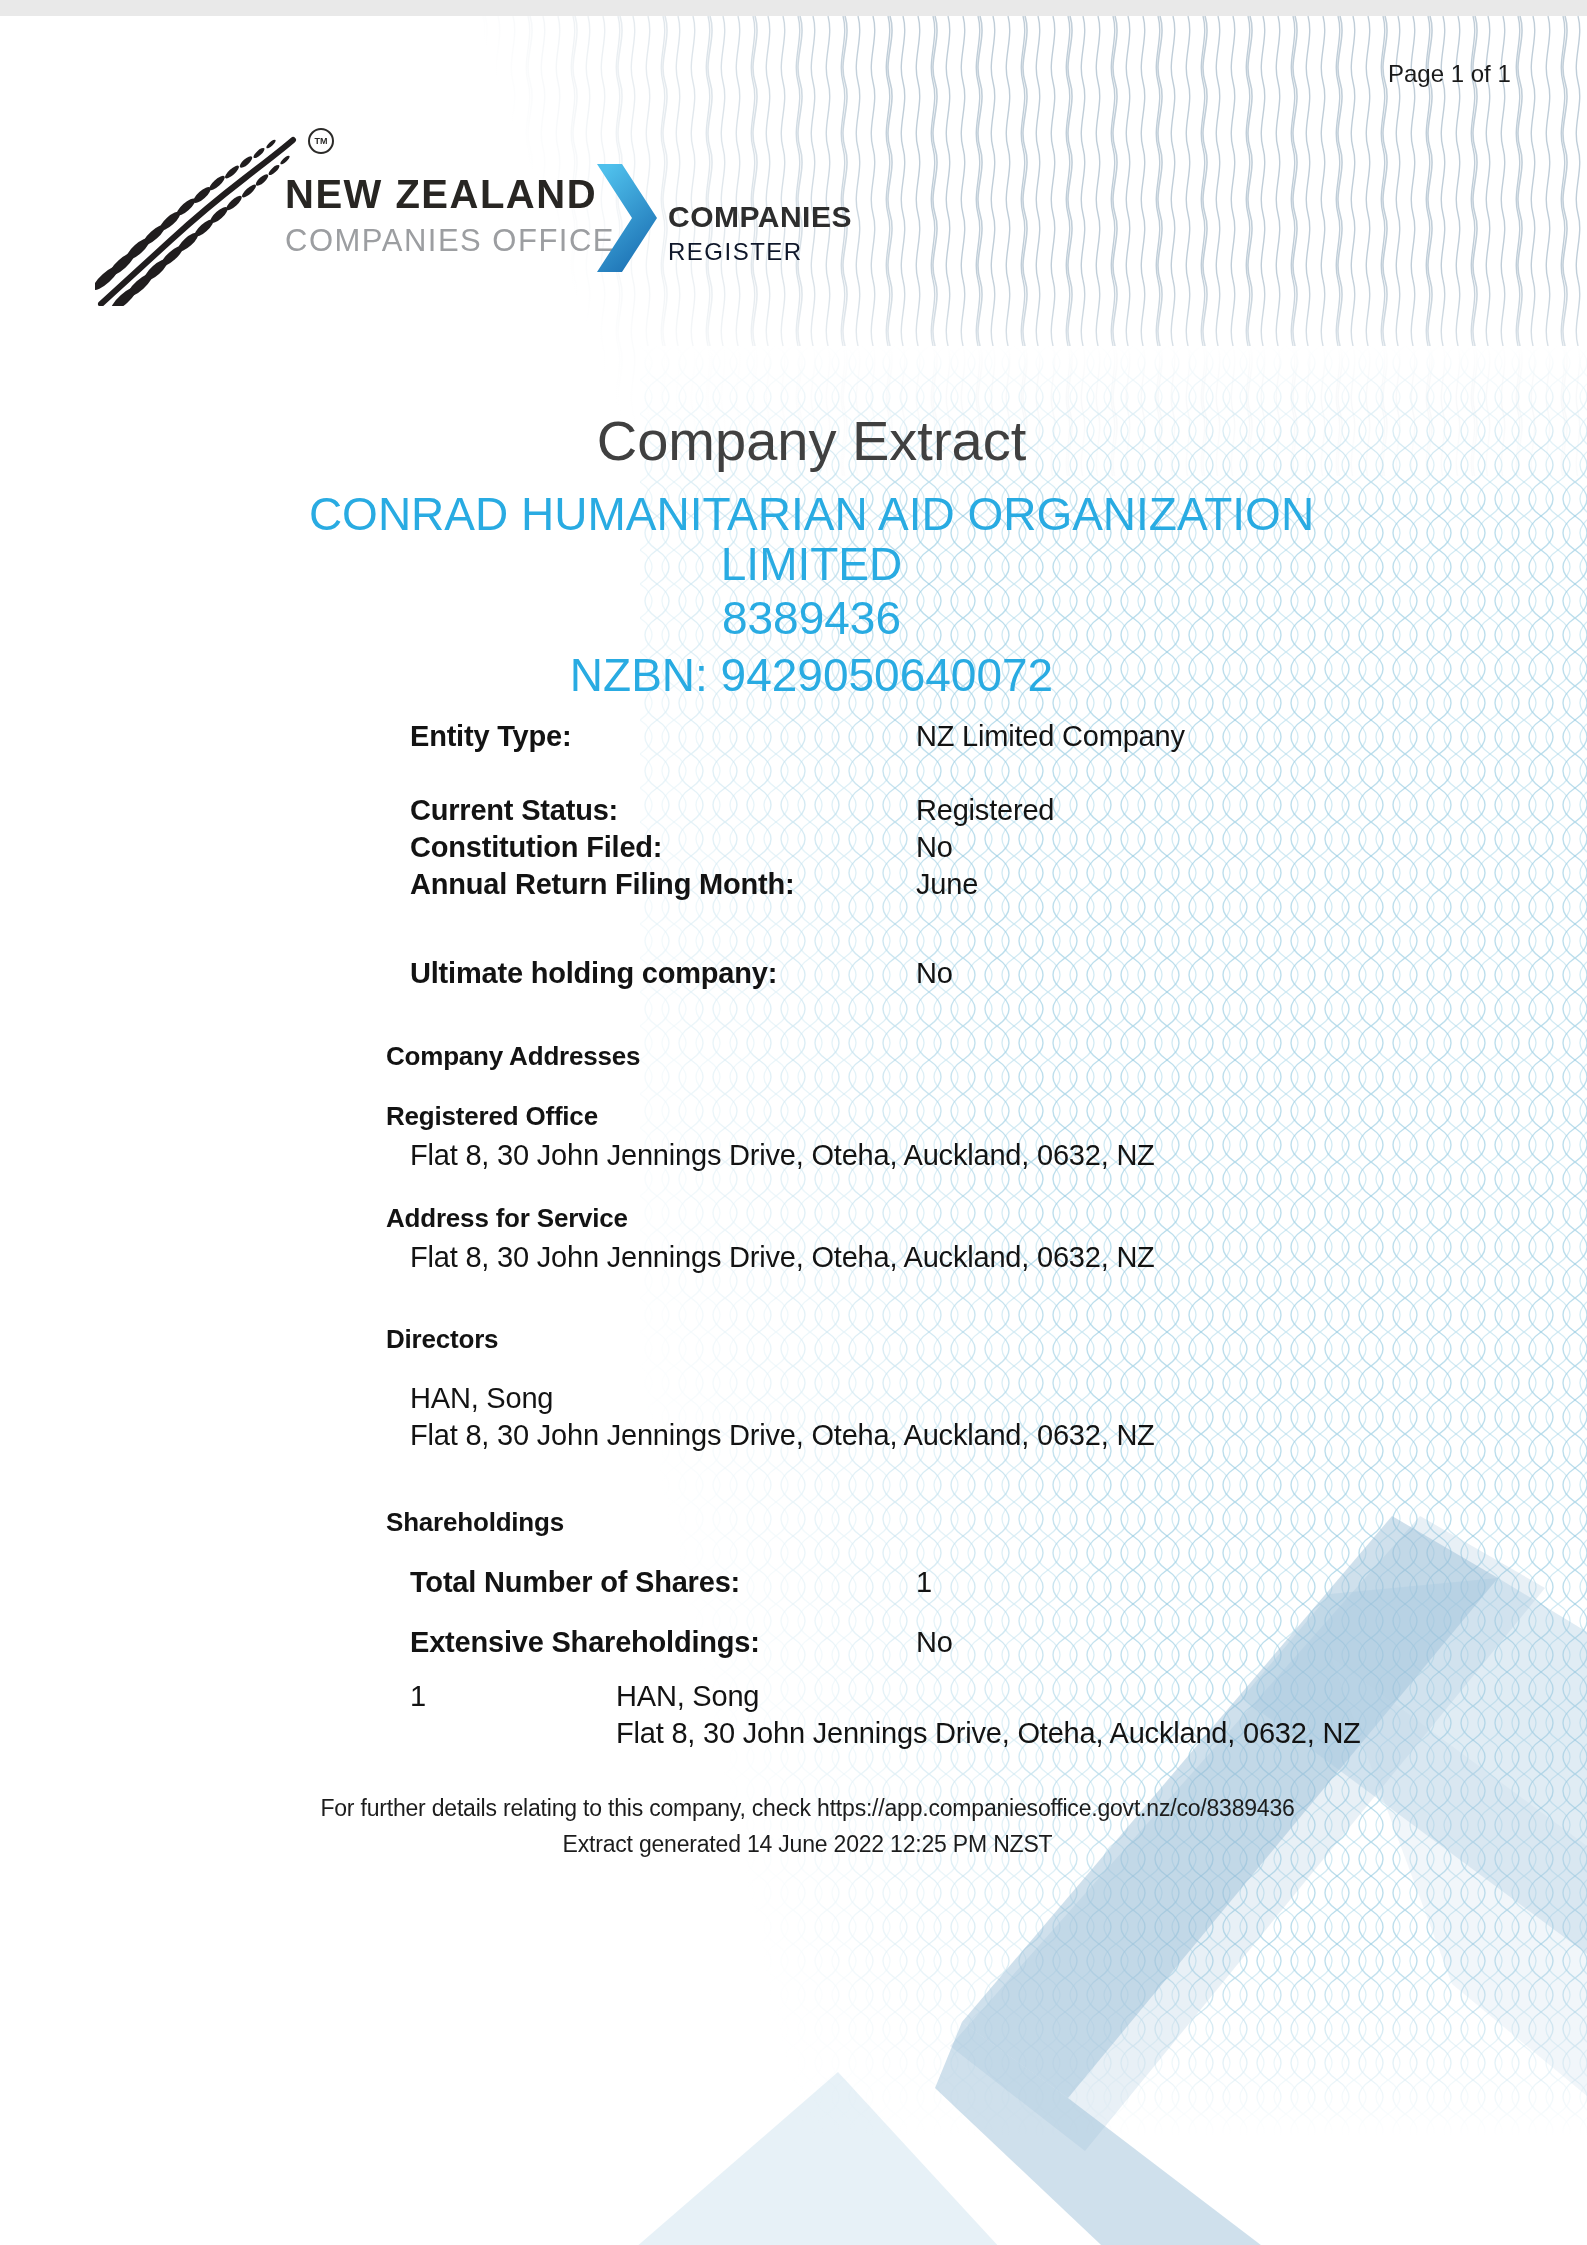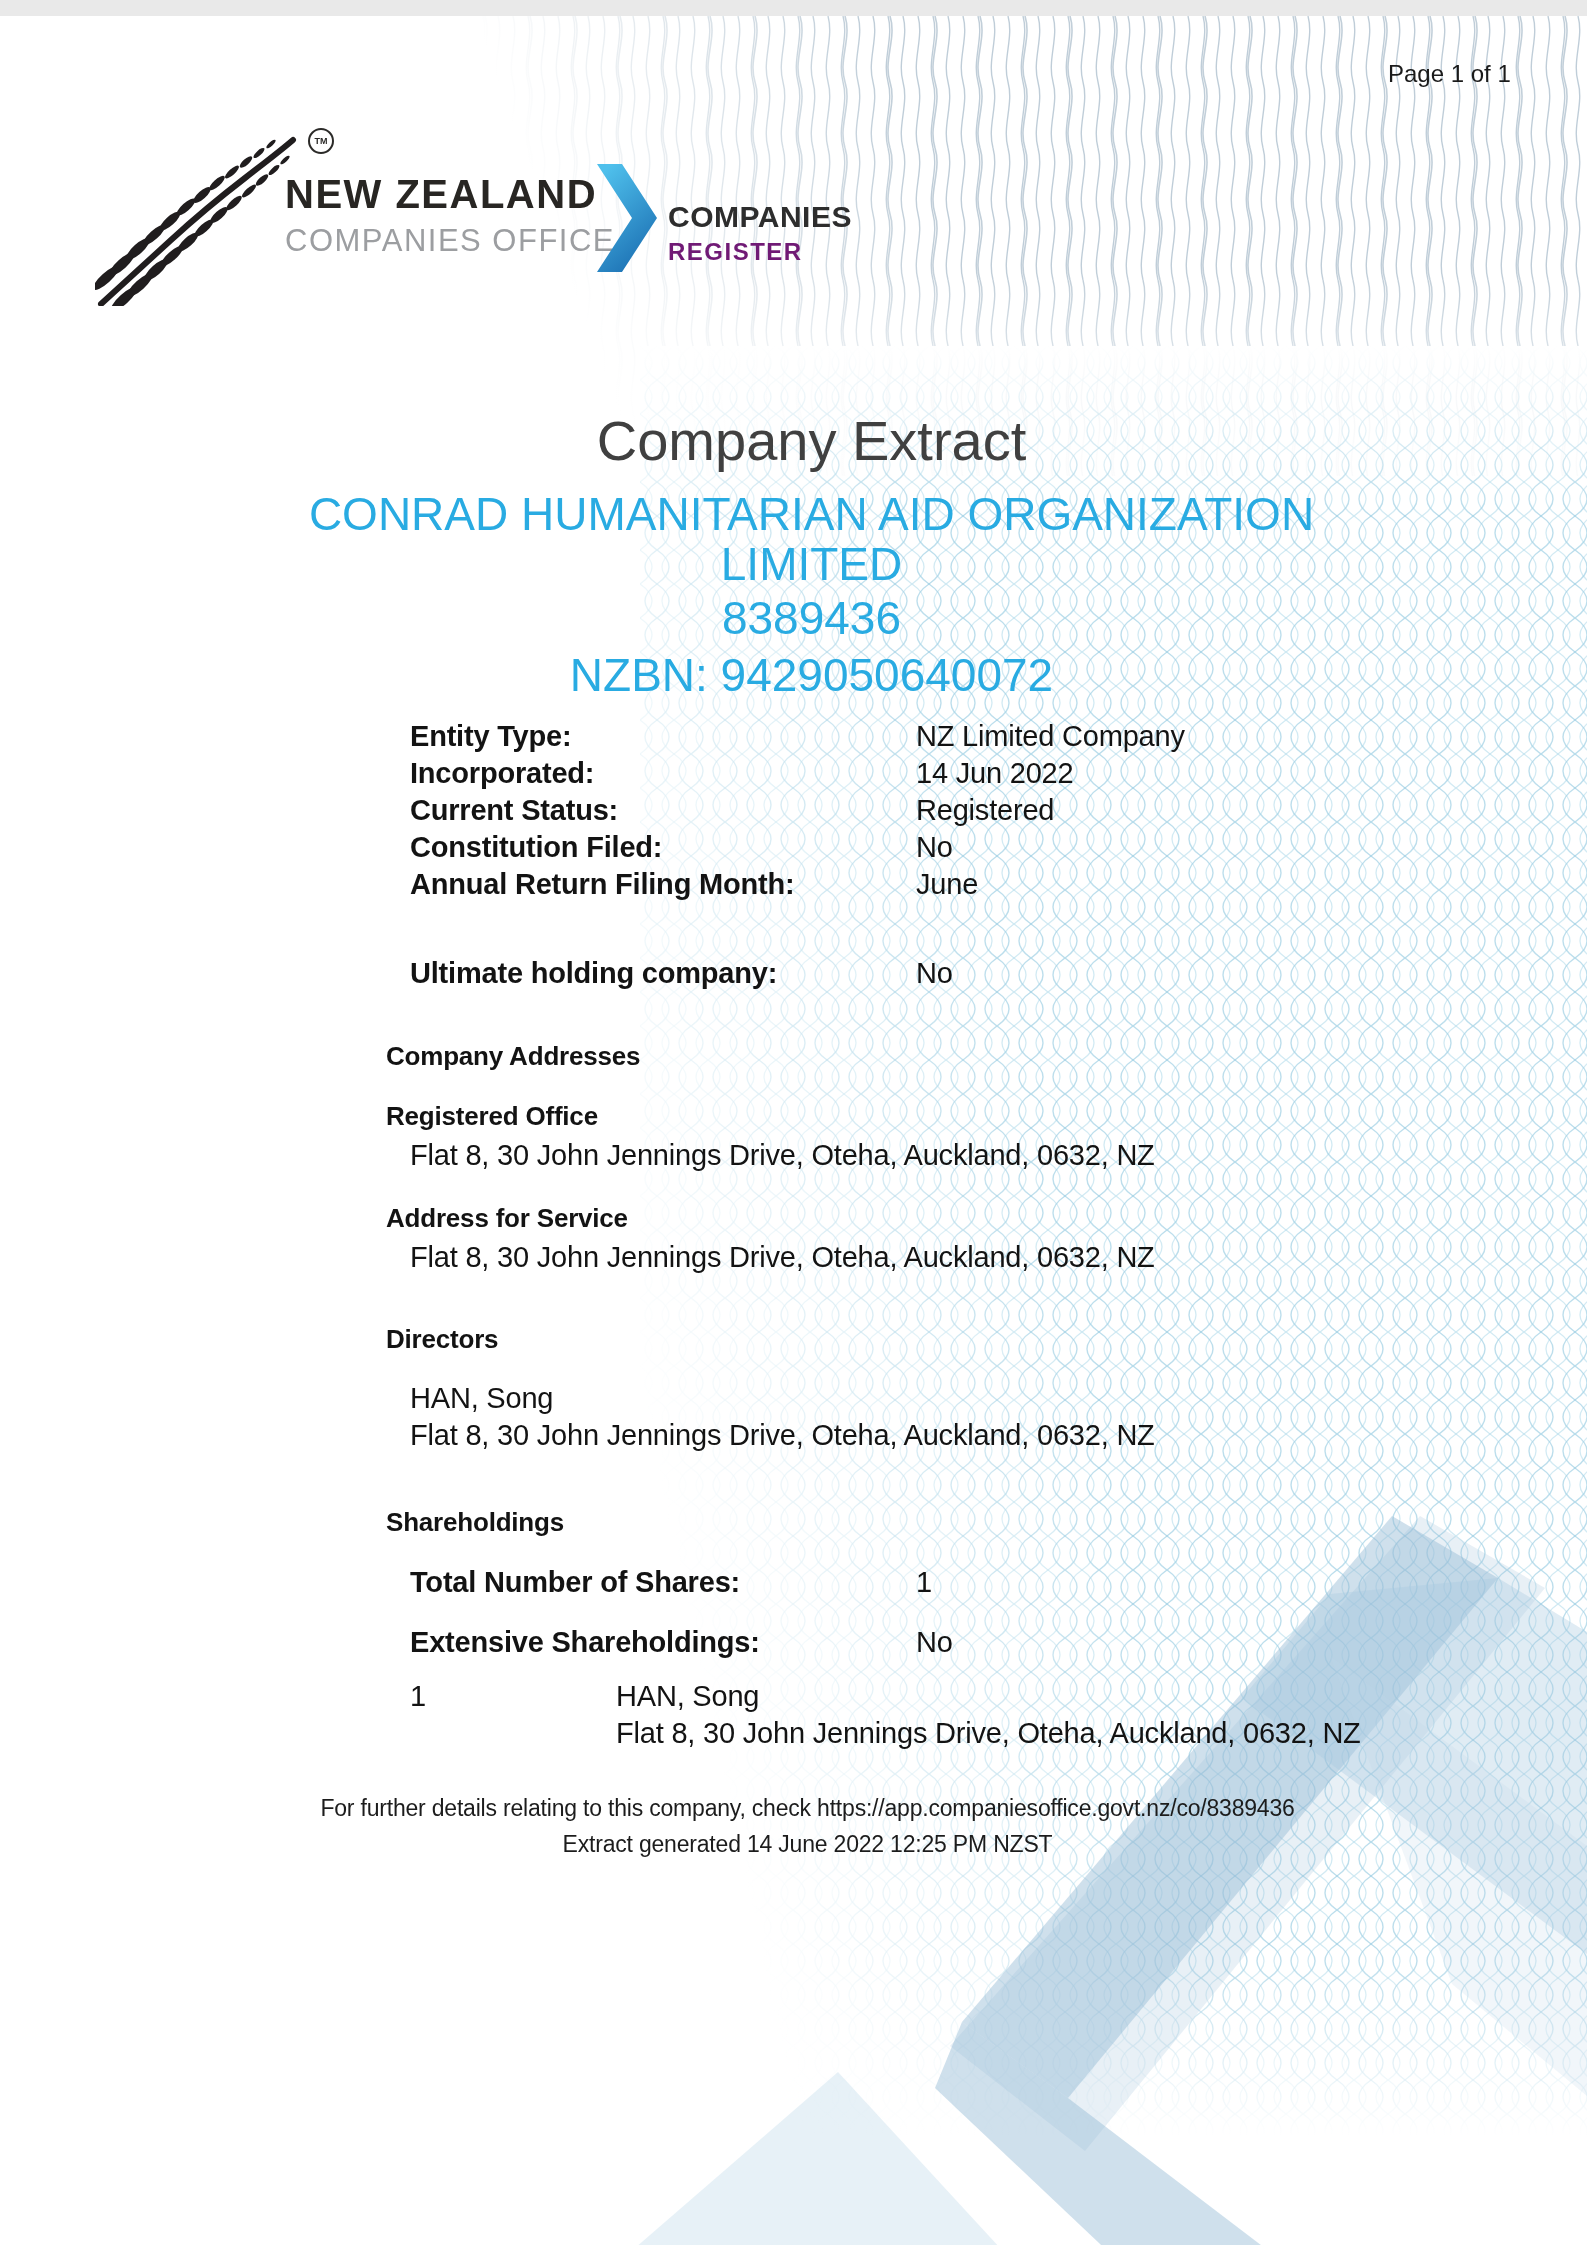--- a/index.html
+++ b/index.html
@@ -10,21 +10,21 @@
   }
   .abs{position:absolute;}
   svg{display:block;}
   
   .brand-nz{font-size:40px;font-weight:bold;letter-spacing:1.5px;color:#282623;white-space:nowrap;}
   .brand-co{font-size:31px;font-weight:normal;letter-spacing:1.5px;color:#9c9ea1;white-space:nowrap;}
   .tm-circle{width:22px;height:22px;border:2px solid #2b2a28;border-radius:50%;
     display:flex;align-items:center;justify-content:center;
     font-size:9px;font-weight:bold;color:#2b2a28;}
   .reg1{font-size:30px;font-weight:bold;letter-spacing:.5px;color:#2d2d2d;white-space:nowrap;}
-  .reg2{font-size:24px;font-weight:bold;letter-spacing:1.5px;color:#701a75;white-space:nowrap;margin-top:4px;}
+  .reg2{font-size:24px;font-weight:normal;letter-spacing:1.5px;color:#0f172a;white-space:nowrap;margin-top:4px;}
   
   .page-number{font-size:24px;color:#1a1a1a;white-space:nowrap;}
   .doc-title{left:18px;width:1587px;text-align:center;font-size:56px;color:#404040;white-space:nowrap;}
   .hero{left:18px;width:1587px;text-align:center;font-size:46px;color:#29abe2;white-space:nowrap;}
   
   .row{left:410px;font-size:29px;line-height:37px;letter-spacing:-.2px;white-space:nowrap;}
   .lbl{display:inline-block;width:506px;font-weight:bold;}
   .hd{left:386px;font-size:26px;font-weight:bold;letter-spacing:-.2px;white-space:nowrap;}
   .txt{font-size:29px;line-height:37px;letter-spacing:-.2px;white-space:nowrap;}
   .footer-line{left:14px;width:1587px;text-align:center;font-size:23px;letter-spacing:-.2px;color:#1c1c1c;white-space:nowrap;}
@@ -140,23 +140,20 @@
   <div class="abs doc-title" style="top:392px;">Company Extract</div>
 
   <div class="abs hero" style="top:471px;">CONRAD HUMANITARIAN AID ORGANIZATION</div>
   <div class="abs hero" style="top:521px;">LIMITED</div>
   <div class="abs hero" style="top:575px;">8389436</div>
   <div class="abs hero" style="top:632px;">NZBN: 9429050640072</div>
 
   <div class="abs row" style="top:702px;">
     <span class="lbl">Entity Type:</span><span>NZ Limited Company</span>
   </div>
-  <div class="abs row" style="top:739px;">
-    <span class="lbl">Incorporated:</span><span>14 Jun 2022</span>
-  </div>
   <div class="abs row" style="top:776px;">
     <span class="lbl">Current Status:</span><span>Registered</span>
   </div>
   <div class="abs row" style="top:850px;">
     <span class="lbl">Annual Return Filing Month:</span><span>June</span>
   </div>
   <div class="abs row" style="top:813px;">
     <span class="lbl">Constitution Filed:</span><span>No</span>
   </div>
 

